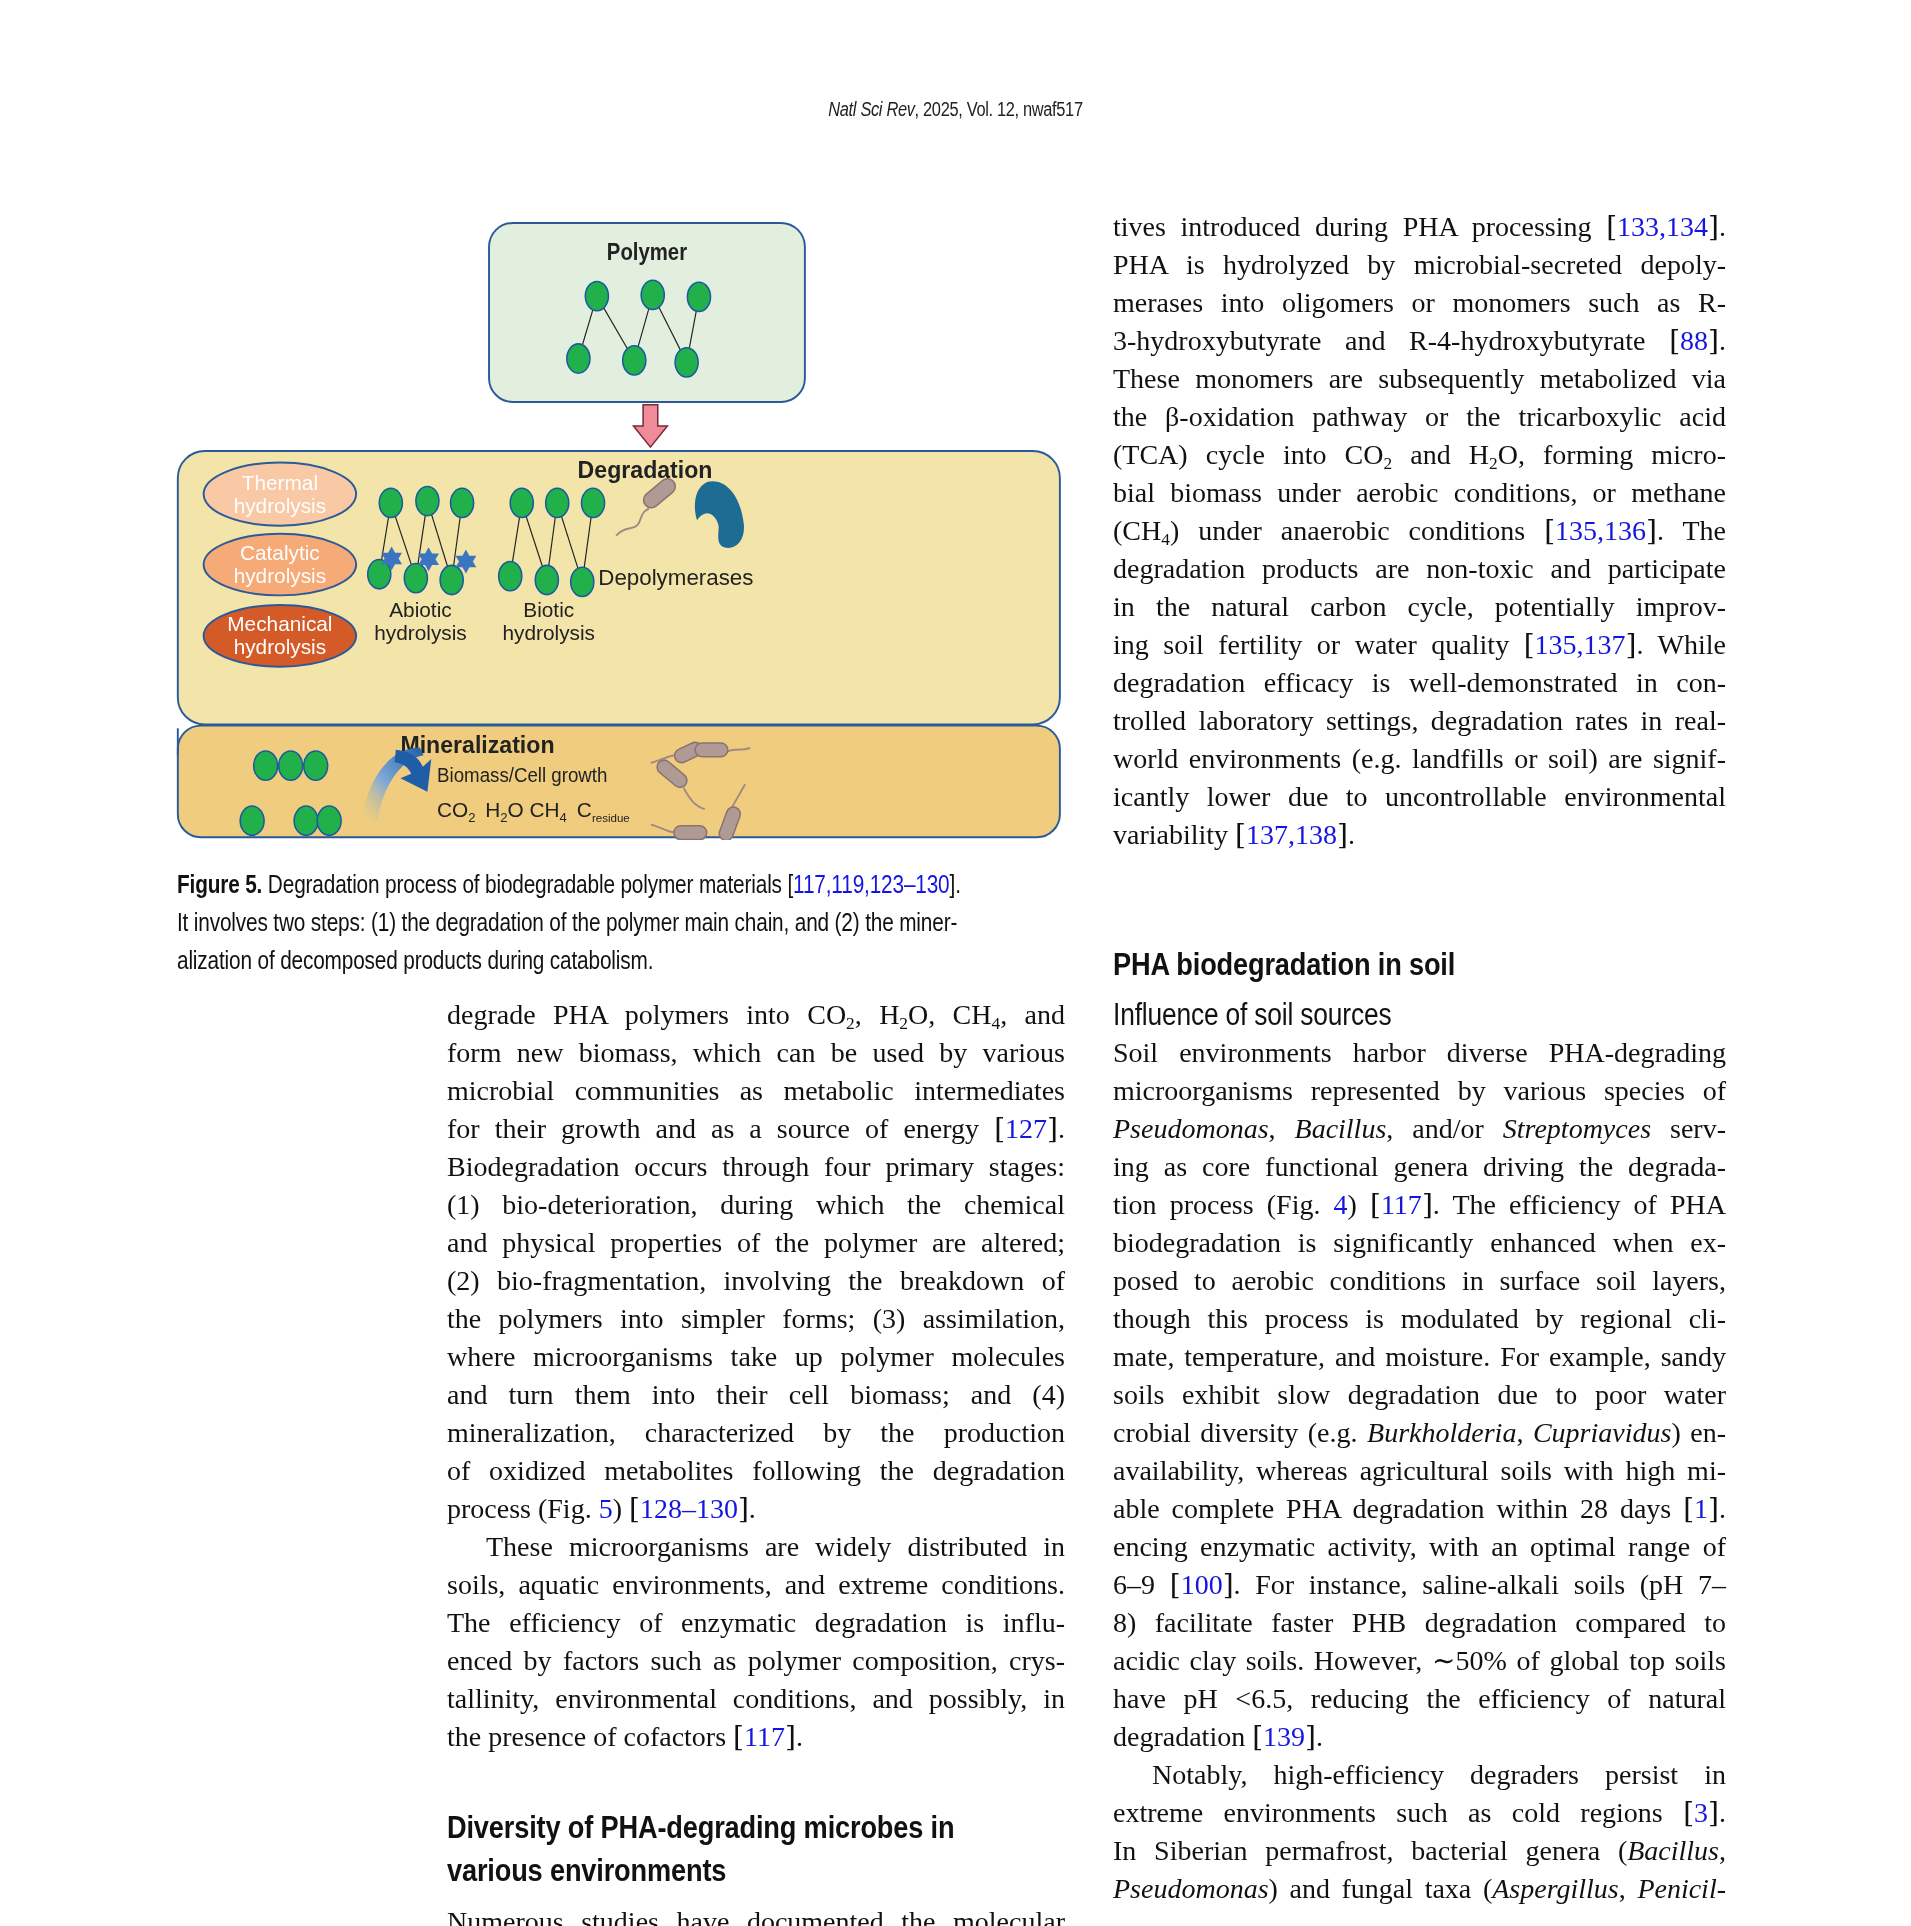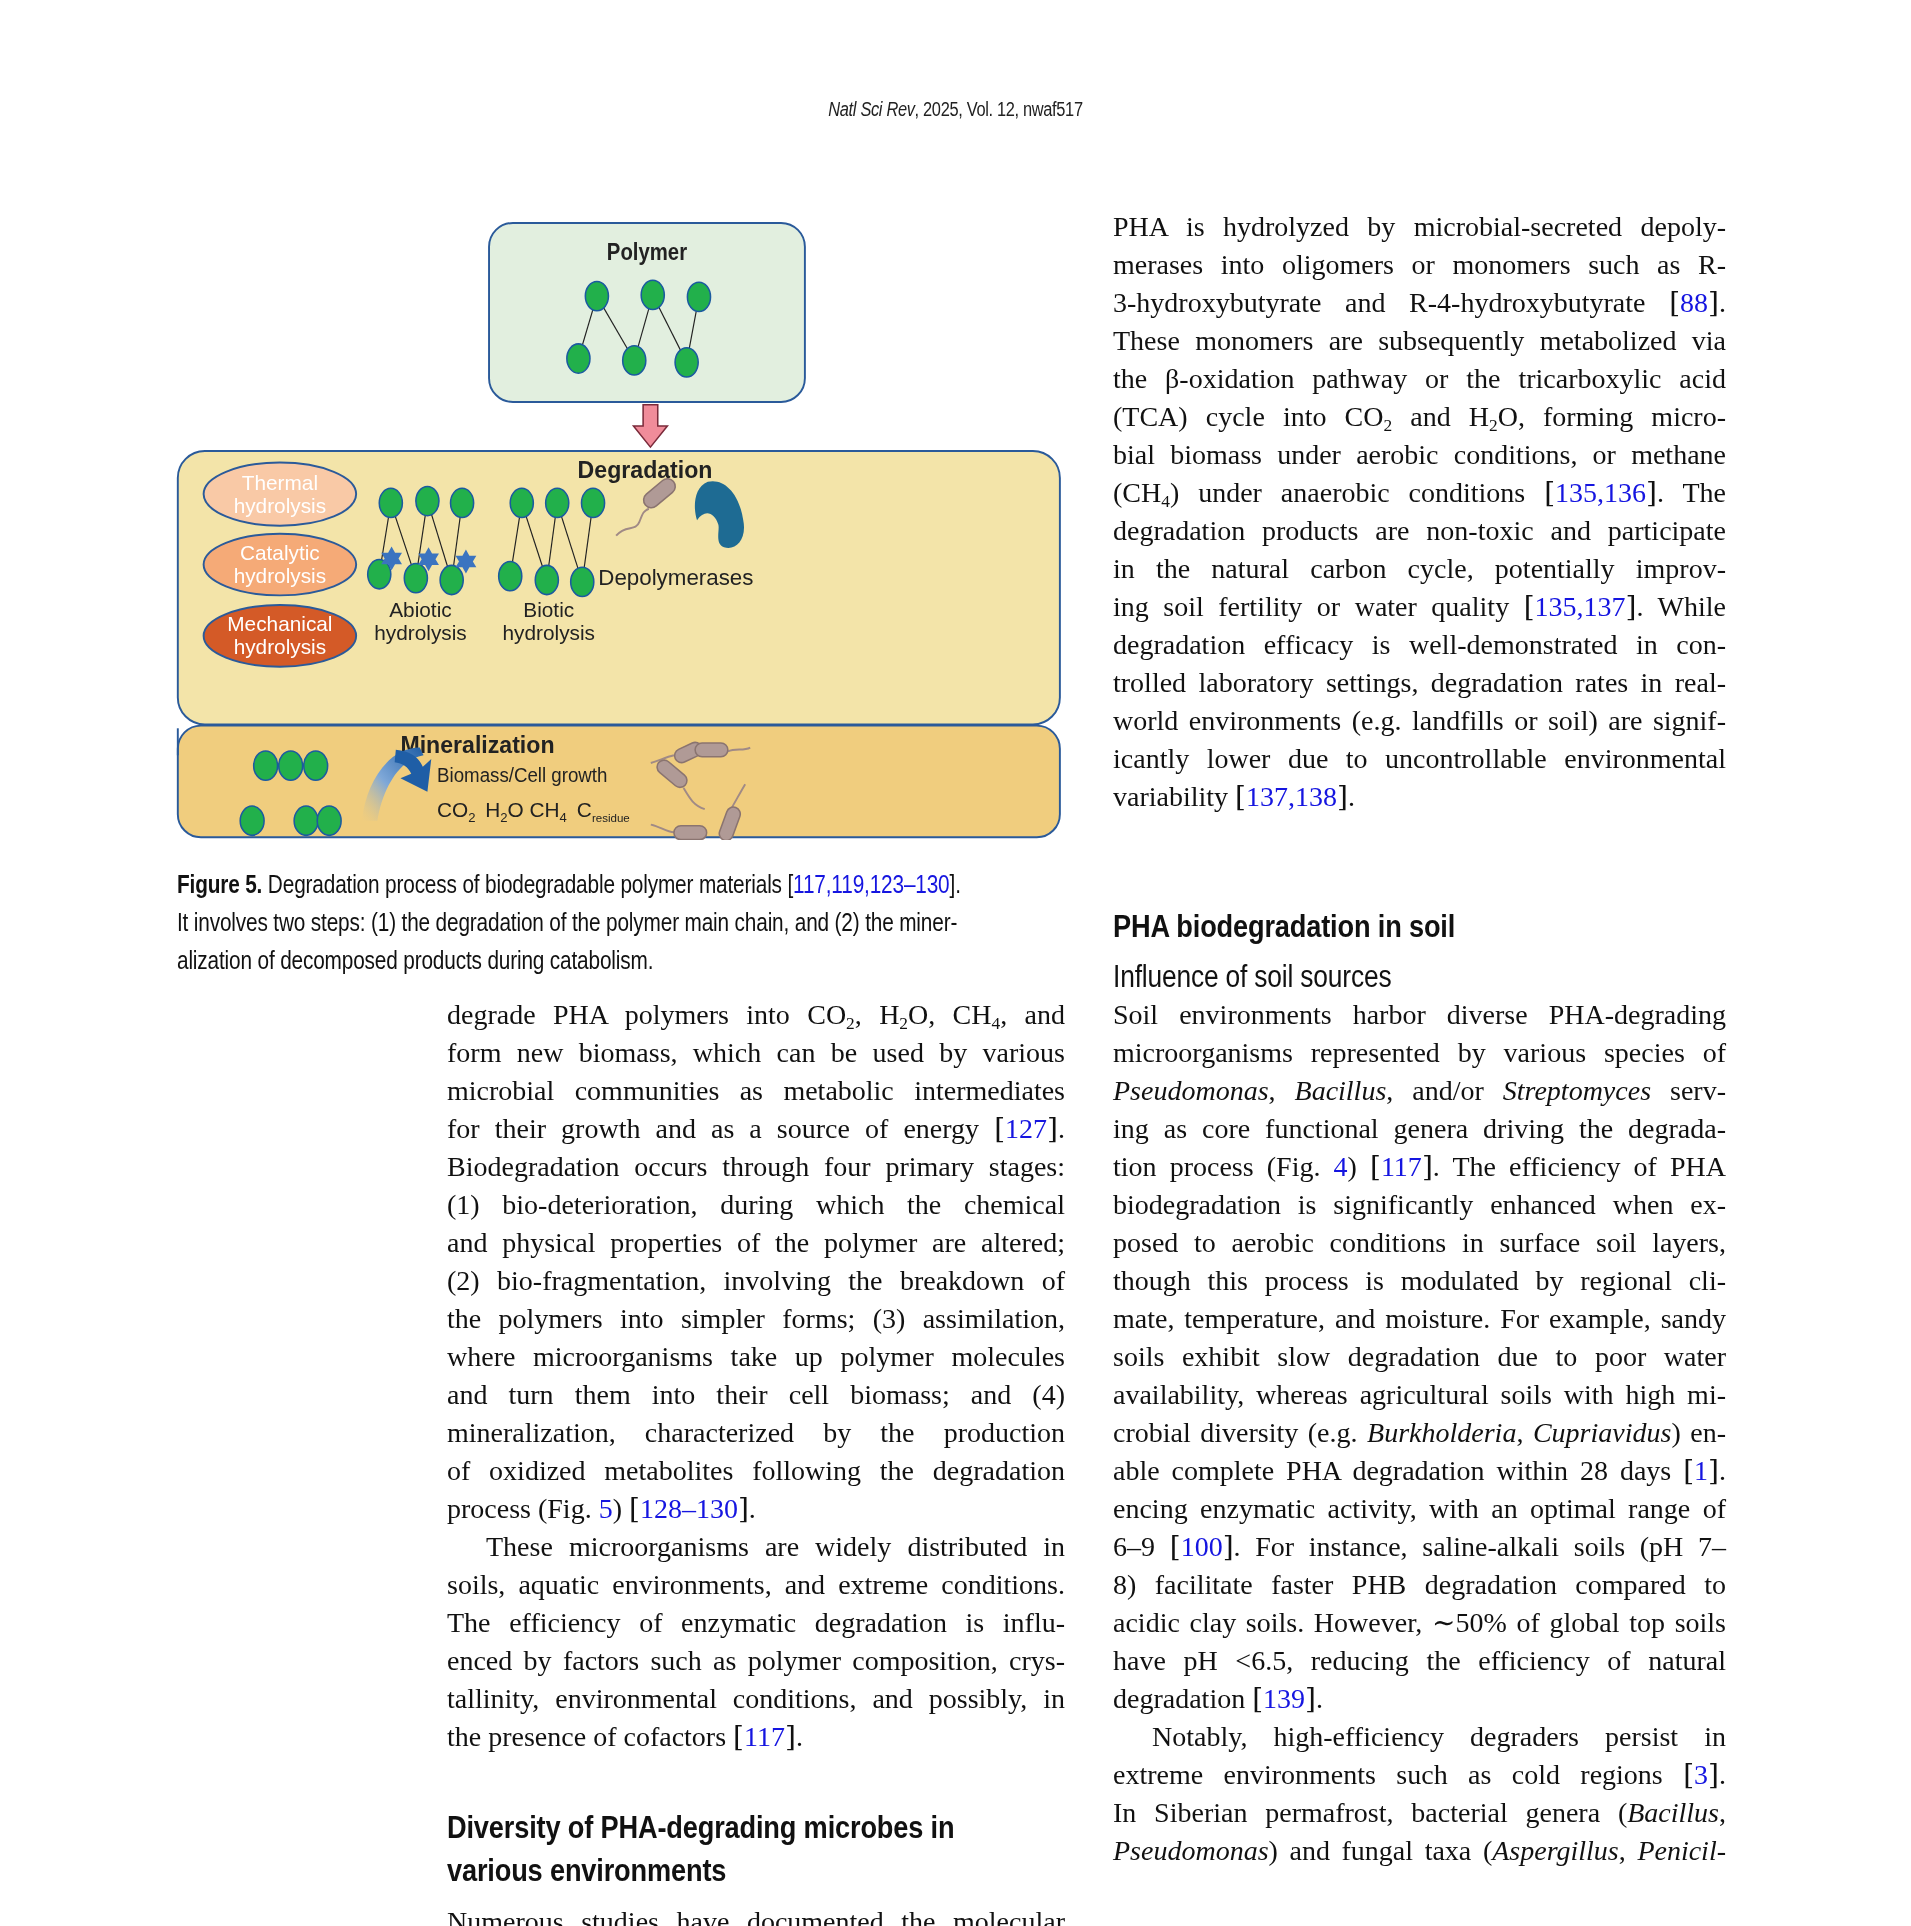--- a/index.html
+++ b/index.html
@@ -213,20 +213,21 @@
     <div>various environments</div>
   </div>
   <div style="height:10.8px"></div>
   <div>
       <span class="line">Numerous studies have documented the molecular</span>
     </div>
 </div>
 
 <div class="col col-right">
   <div>
+      <span class="line">tives introduced during PHA processing <span class="sq">[</span><a class="ref">133,134</a><span class="sq">]</span>.</span>
       <span class="line">PHA is hydrolyzed by microbial-secreted depoly-</span>
       <span class="line">merases into oligomers or monomers such as R-</span>
       <span class="line">3-hydroxybutyrate and R-4-hydroxybutyrate <span class="sq">[</span><a class="ref">88</a><span class="sq">]</span>.</span>
       <span class="line">These monomers are subsequently metabolized via</span>
       <span class="line">the β-oxidation pathway or the tricarboxylic acid</span>
       <span class="line">(TCA) cycle into CO<sub>2</sub> and H<sub>2</sub>O, forming micro-</span>
       <span class="line">bial biomass under aerobic conditions, or methane</span>
       <span class="line">(CH<sub>4</sub>) under anaerobic conditions <span class="sq">[</span><a class="ref">135,136</a><span class="sq">]</span>. The</span>
       <span class="line">degradation products are non-toxic and participate</span>
       <span class="line">in the natural carbon cycle, potentially improv-</span>
@@ -245,22 +246,22 @@
       <span class="line">Soil environments harbor diverse PHA-degrading</span>
       <span class="line">microorganisms represented by various species of</span>
       <span class="line"><i>Pseudomonas</i>, <i>Bacillus</i>, and/or <i>Streptomyces</i> serv-</span>
       <span class="line">ing as core functional genera driving the degrada-</span>
       <span class="line">tion process (Fig. <a class="ref">4</a>) <span class="sq">[</span><a class="ref">117</a><span class="sq">]</span>. The efficiency of PHA</span>
       <span class="line">biodegradation is significantly enhanced when ex-</span>
       <span class="line">posed to aerobic conditions in surface soil layers,</span>
       <span class="line">though this process is modulated by regional cli-</span>
       <span class="line">mate, temperature, and moisture. For example, sandy</span>
       <span class="line">soils exhibit slow degradation due to poor water</span>
+      <span class="line">crobial diversity (e.g. <i>Burkholderia</i>, <i>Cupriavidus</i>) en-</span>
       <span class="line">availability, whereas agricultural soils with high mi-</span>
-      <span class="line">crobial diversity (e.g. <i>Burkholderia</i>, <i>Cupriavidus</i>) en-</span>
       <span class="line">able complete PHA degradation within 28 days <span class="sq">[</span><a class="ref">1</a><span class="sq">]</span>.</span>
       <span class="line">encing enzymatic activity, with an optimal range of</span>
       <span class="line">6–9 <span class="sq">[</span><a class="ref">100</a><span class="sq">]</span>. For instance, saline-alkali soils (pH 7–</span>
       <span class="line">8) facilitate faster PHB degradation compared to</span>
       <span class="line">acidic clay soils. However, ∼50% of global top soils</span>
       <span class="line">have pH &lt;6.5, reducing the efficiency of natural</span>
       <span class="line last">degradation <span class="sq">[</span><a class="ref">139</a><span class="sq">]</span>.</span>
     </div>
   <div>
       <span class="line ind">Notably, high-efficiency degraders persist in</span>

